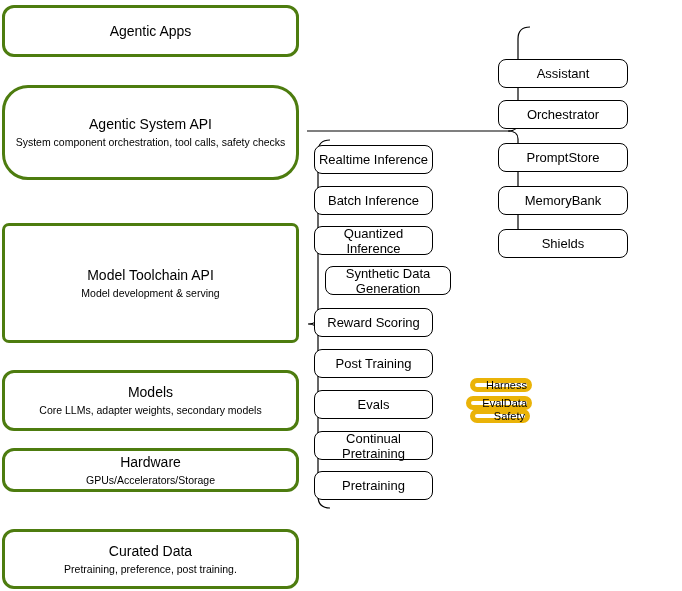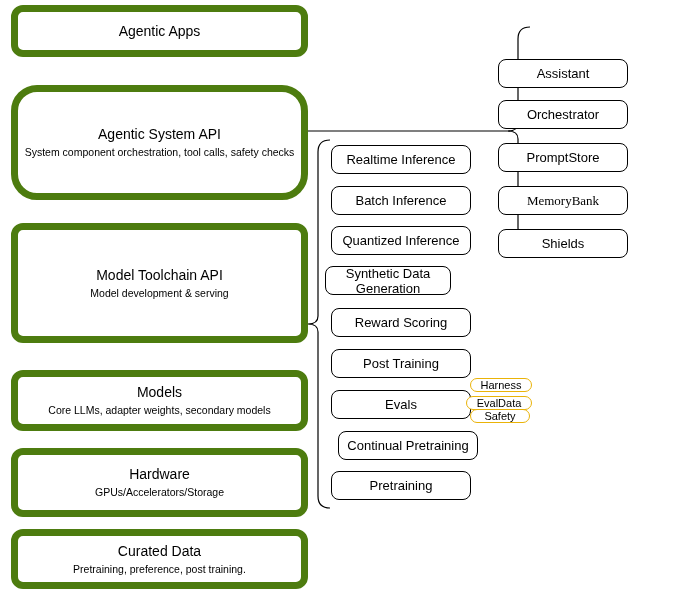--- a/index.html
+++ b/index.html
@@ -19,29 +19,28 @@
   .svg-overlay {
     position: absolute;
     left: 0; top: 0;
     width: 682px; height: 591px;
     pointer-events: none;
   }
   .lbox {
     position: absolute;
     left: 2px;
     width: 297px;
-    border: 7px solid #4d7c0f;
+    border: 3px solid #4d7c0f;
     background: #ffffff;
     box-sizing: border-box;
     display: flex;
     flex-direction: column;
     align-items: center;
     justify-content: center;
     text-align: right;
-    margin-left: 9px;
   }
   .lbox .ltitle {
     font-size: 14px;
     line-height: 17px;
   }
   .lbox .lsub {
     font-size: 10.5px;
     line-height: 13px;
     margin-top: 3px;
   }
@@ -51,68 +50,68 @@
     border: 1px solid #000000;
     border-radius: 8px;
     background: #ffffff;
     box-sizing: border-box;
     display: flex;
     align-items: center;
     justify-content: center;
     font-size: 13px;
     text-align: center;
   }
-  .mbox { left: 331px; width: 140px; }
+  .mbox { left: 314px; width: 119px; }
   .mbox.wide { left: 325px; width: 126px; }
   .rbox { left: 498px; width: 130px; margin-top: 24px; }
   .pill {
     position: absolute;
     height: 14px;
-    border: 1px solid #eab308;
+    border: 5px solid #eab308;
     border-radius: 8px;
     background: #ffffff;
     box-sizing: border-box;
     display: flex;
     align-items: center;
-    justify-content: center;
+    justify-content: flex-end;
     font-size: 11px;
     z-index: 5;
   }
 </style>
 </head>
 <body>
 
 <div class="canvas">
 
   <svg class="svg-overlay" viewBox="0 0 682 591" xmlns="http://www.w3.org/2000/svg">
     <path d="M307 131 L510 131" stroke="#000000" stroke-width="1.2" fill="none"></path>
     <path d="M530 27 Q518 27 518 39 L518 123 Q518 131 508 131 Q518 131 518 139 L518 228 Q518 240 530 240" stroke="#000000" stroke-width="1.2" fill="none"></path>
     <path d="M330 140 Q318 140 318 152 L318 316 Q318 324 308 324 Q318 324 318 332 L318 496 Q318 508 330 508" stroke="#000000" stroke-width="1.2" fill="none"></path>
   </svg>
 
   <div class="lbox" style="top:5px; height:52px; border-radius:12px;">
     <div class="ltitle">Agentic Apps</div>
   </div>
 
-  <div class="lbox" style="top:85px; height:115px; border-radius:26px;">
+  <div class="lbox" style="top:85px; height:95px; border-radius:26px;">
     <div class="ltitle">Agentic System API</div>
     <div class="lsub">System component orchestration, tool calls, safety checks</div>
   </div>
 
-  <div class="lbox" style="top:223px; height:120px; border-radius:12px;">
+  <div class="lbox" style="top:223px; height:120px; border-radius:7px;">
     <div class="ltitle">Model Toolchain API</div>
     <div class="lsub">Model development &amp; serving</div>
   </div>
 
   <div class="lbox" style="top:370px; height:61px; border-radius:12px;">
     <div class="ltitle">Models</div>
     <div class="lsub">Core LLMs, adapter weights, secondary models</div>
   </div>
 
-  <div class="lbox" style="top:448px; height:69px; border-radius:12px;">
+  <div class="lbox" style="top:448px; height:44px; border-radius:12px;">
     <div class="ltitle">Hardware</div>
     <div class="lsub">GPUs/Accelerators/Storage</div>
   </div>
 
   <div class="lbox" style="top:529px; height:60px; border-radius:12px;">
     <div class="ltitle">Curated Data</div>
     <div class="lsub">Pretraining, preference, post training.</div>
   </div>
 
   <div class="mbox" style="top:145px;">
@@ -129,21 +128,21 @@
   </div>
   <div class="mbox" style="top:308px;">
     <span>Reward Scoring</span>
   </div>
   <div class="mbox" style="top:349px;">
     <span>Post Training</span>
   </div>
   <div class="mbox" style="top:390px;">
     <span>Evals</span>
   </div>
-  <div class="mbox" style="top:431px;margin-left:7px;">
+  <div class="mbox" style="top:431px;">
     <span>Continual Pretraining</span>
   </div>
   <div class="mbox" style="top:471px;">
     <span>Pretraining</span>
   </div>
 
   <div class="pill" style="left:470px; top:378px; width:62px;">
     <span>Harness</span>
   </div>
   <div class="pill" style="left:466px; top:396px; width:66px;">
@@ -155,20 +154,20 @@
 
   <div class="rbox" style="top:35px;">
     <span>Assistant</span>
   </div>
   <div class="rbox" style="top:76px;">
     <span>Orchestrator</span>
   </div>
   <div class="rbox" style="top:119px;">
     <span>PromptStore</span>
   </div>
-  <div class="rbox" style="top:162px;font-family:Liberation Serif, serif;">
+  <div class="rbox" style="top:162px;">
     <span>MemoryBank</span>
   </div>
   <div class="rbox" style="top:205px;">
     <span>Shields</span>
   </div>
 
 </div>
 
 </body></html>

